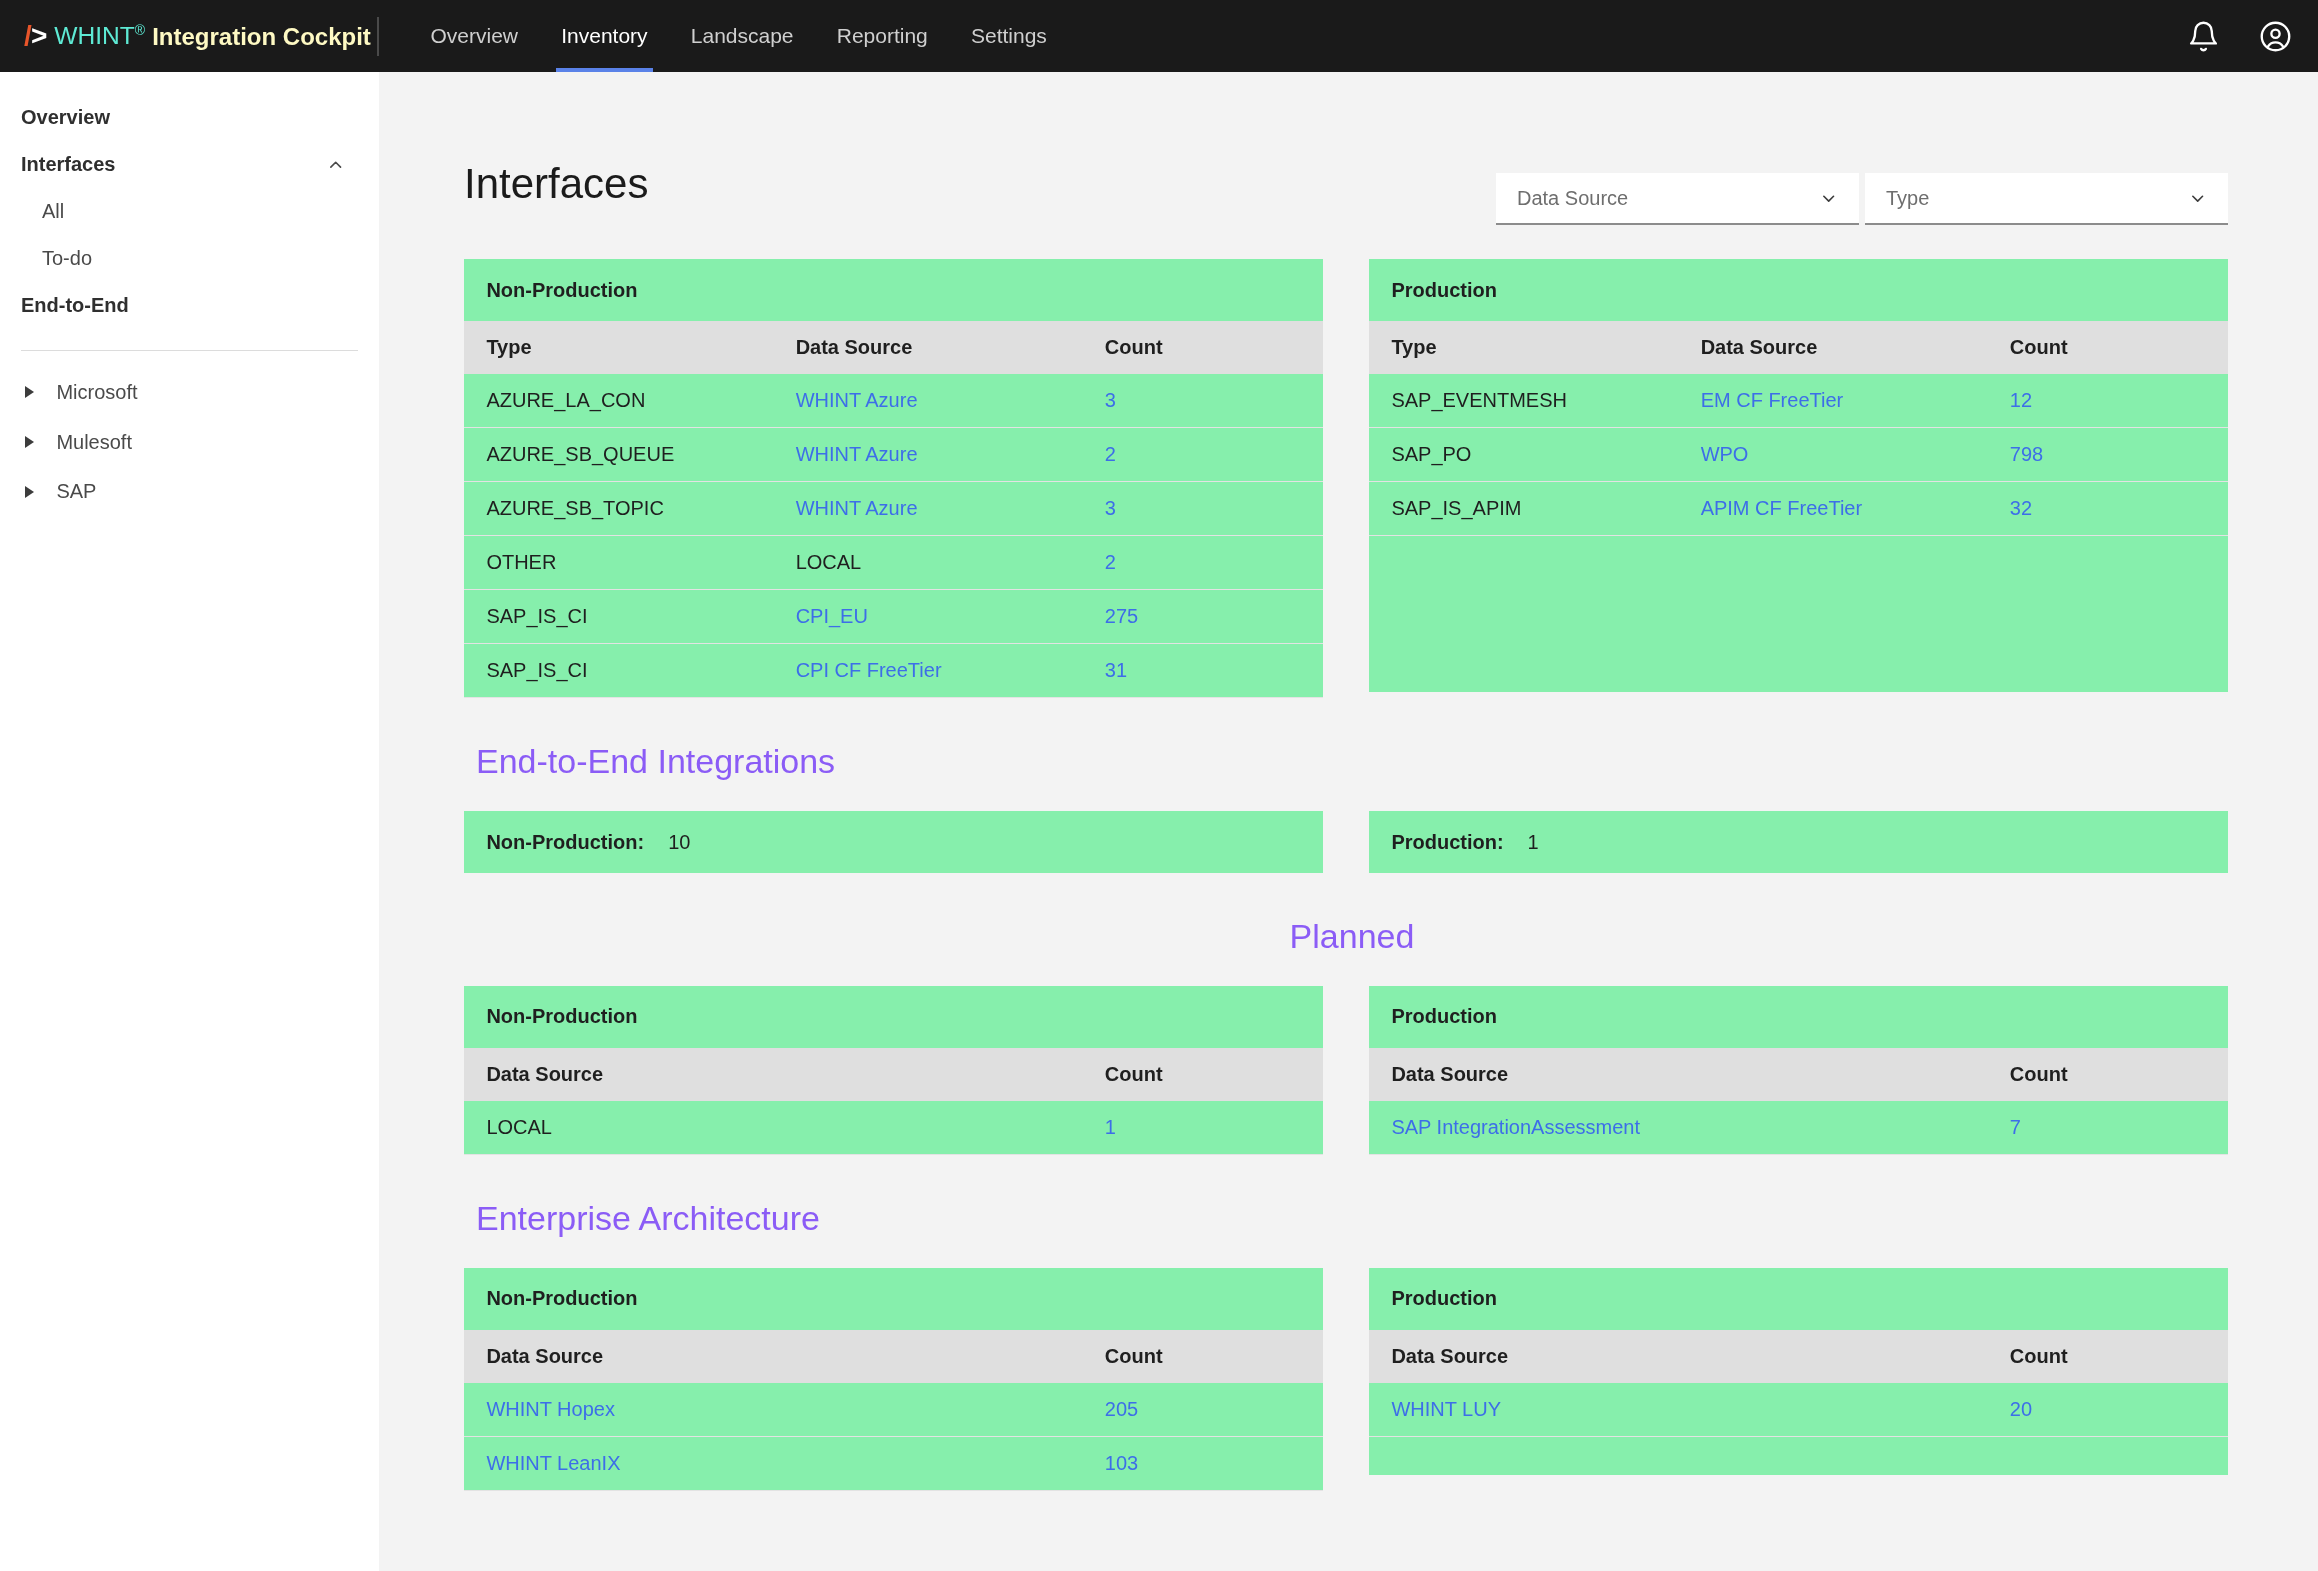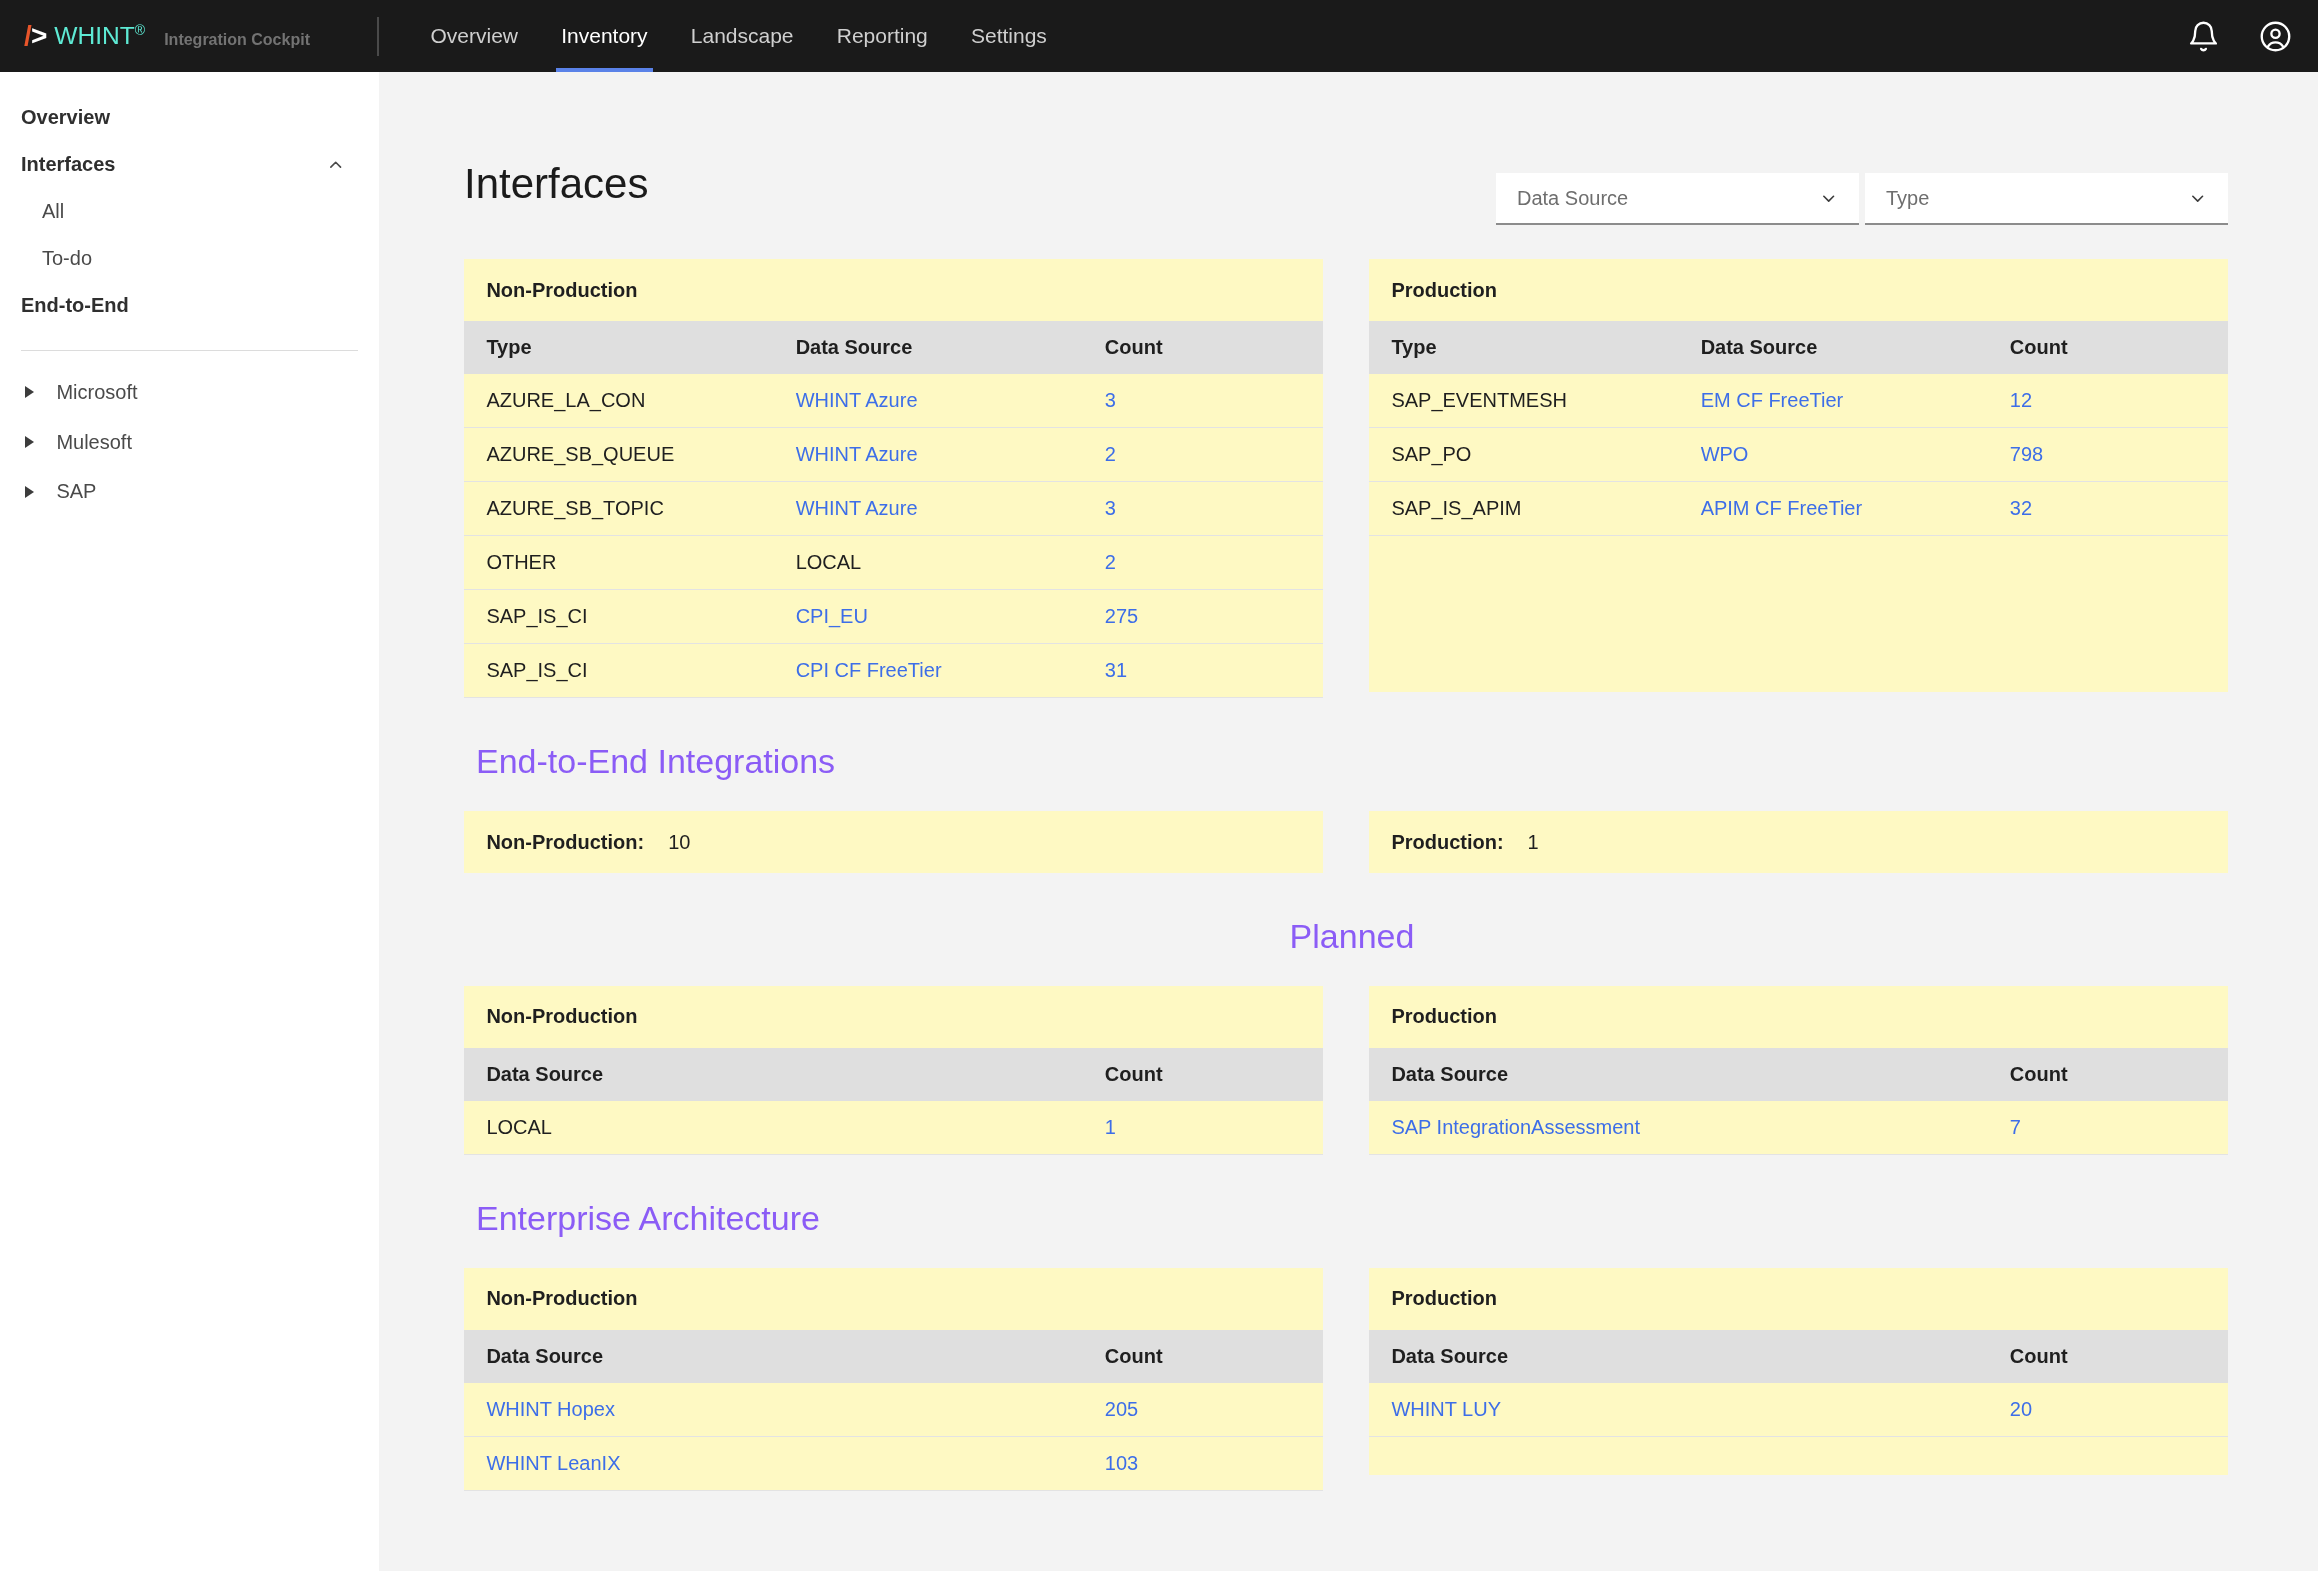--- a/index.html
+++ b/index.html
@@ -29,21 +29,21 @@
   .brand-mark {
     font-size: 28px;
     font-weight: 700;
     letter-spacing: -0.7px;
     margin-right: 7.5px;
     line-height: 1;
   }
   .brand-mark .slash { color: #e8552a; }
   .brand-mark .gt { color: #ffffff; }
   .brand-light { color: #5eead4; font-size: 24.6px; font-weight: 400; }
-  .brand-bold  { color: #737373; font-size: 16px; font-weight: 700; margin-left: 19px; }
+  .brand-bold  { color: #fef9c3; font-size: 24px; font-weight: 700; margin-left: 7px; }
   .brand-reg { font-size: 14px; vertical-align: super; }
 
   .topdivider {
     width: 1.5px;
     height: 39px;
     background: #4a4a4a;
     margin-left: 22.4px;
   }
 
   .navtabs { display: flex; align-items: stretch; height: 72px; margin-left: 30px; }
@@ -167,21 +167,21 @@
   .chev-down { width: 19.4px; height: 19.4px; color: #3c3c3c; }
 
   
   .grid {
     display: flex;
     gap: 46px;
     margin-top: 34px;
   }
   .col { flex: 1 1 0; min-width: 0; }
 
-  .card { background: #fef9c3; }
+  .card { background: #86efac; }
   .card-head {
     padding: 19.4px 22.4px;
     font-size: 20px;
     font-weight: 700;
     color: #1f1f1f;
     min-height: 52px;
     display: flex;
     align-items: center;
   }
   .card-head .num { font-weight: 400; margin-left: 24px; }

